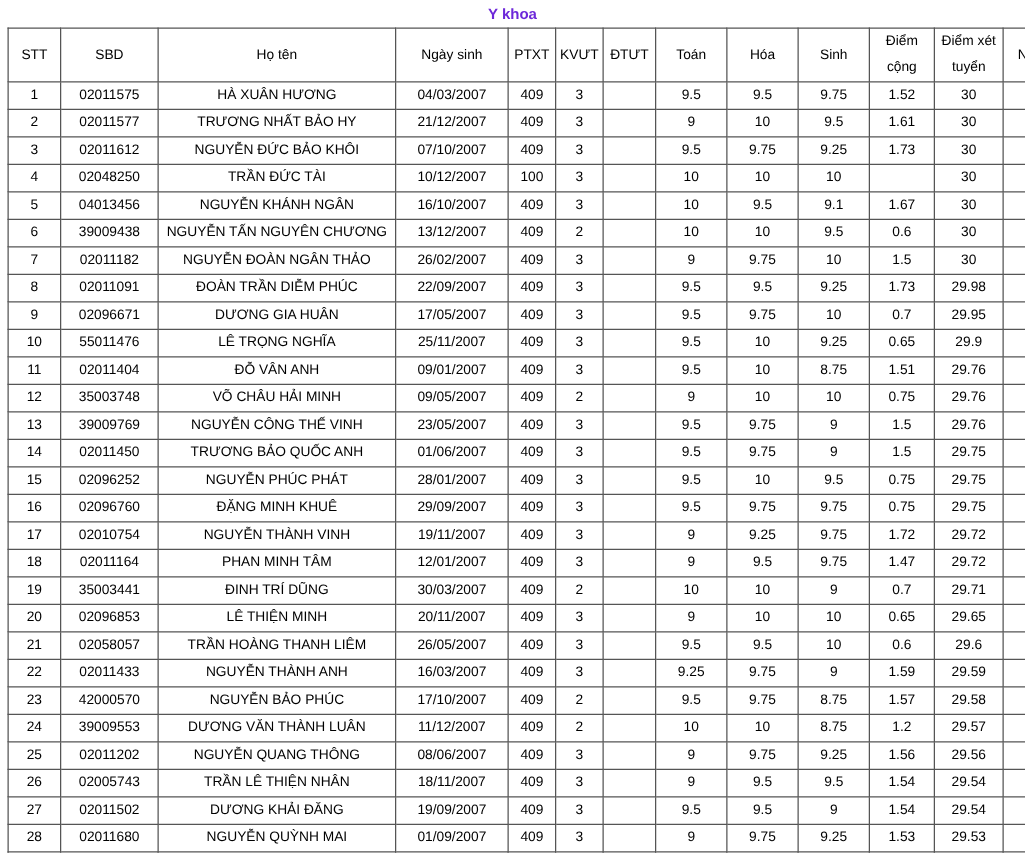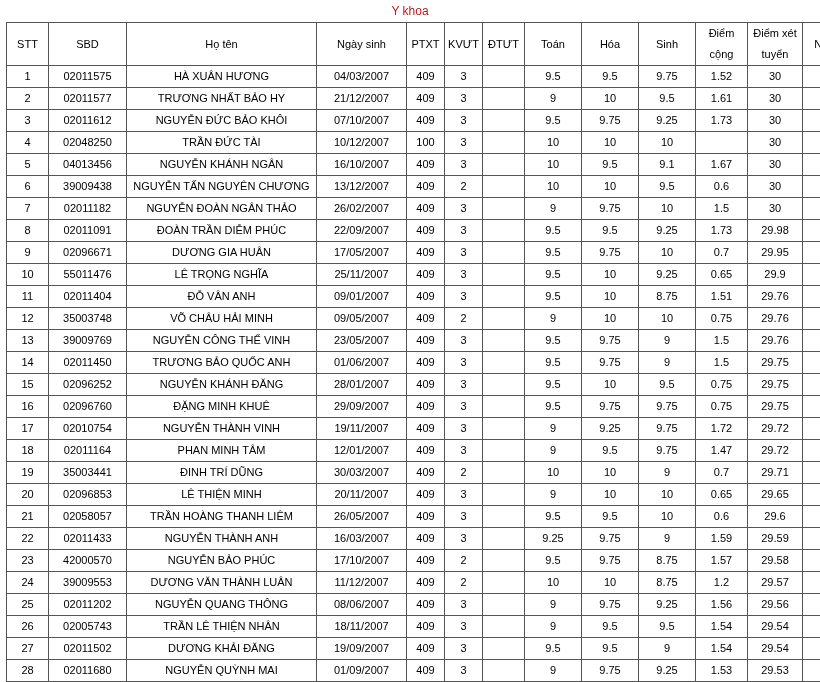--- a/index.html
+++ b/index.html
@@ -12,22 +12,22 @@
     font-family: "Liberation Sans", sans-serif;
     color: #000000;
   }
   #page {
     width: 820px;
     box-sizing: border-box;
     padding: 2px 6px 6px 6px;
   }
   #doc-title {
     text-align: center;
-    color: #b91c1c;
-    font-weight: normal;
+    color: #6d28d9;
+    font-weight: bold;
     font-size: 12px;
     line-height: 16px;
     margin: 1px 0 3px 0;
   }
   table.score-table {
     border-collapse: collapse;
     width: 806px;
     table-layout: fixed;
     font-size: 11px;
   }
@@ -320,21 +320,21 @@
           <td class="c">9.5</td>
           <td class="c">9.75</td>
           <td class="c">9</td>
           <td class="c">1.5</td>
           <td class="c">29.75</td>
           <td class="c">1</td>
         </tr>
         <tr>
           <td class="c">15</td>
           <td class="c">02096252</td>
-          <td class="l">NGUYỄN KHÁNH ĐĂNG</td>
+          <td class="l">NGUYỄN PHÚC PHÁT</td>
           <td class="c">28/01/2007</td>
           <td class="c">409</td>
           <td class="c">3</td>
           <td class="c"></td>
           <td class="c">9.5</td>
           <td class="c">10</td>
           <td class="c">9.5</td>
           <td class="c">0.75</td>
           <td class="c">29.75</td>
           <td class="c">1</td>

